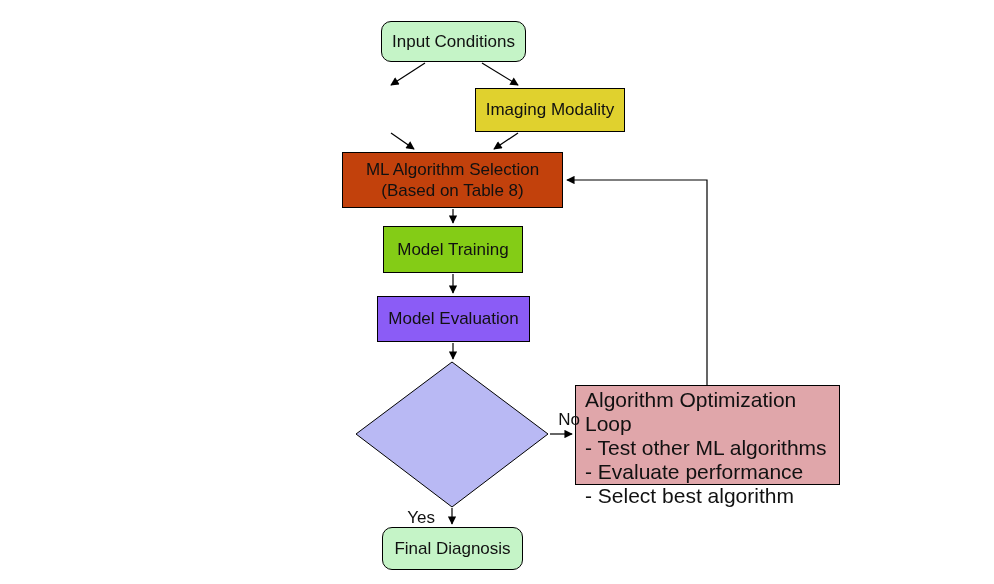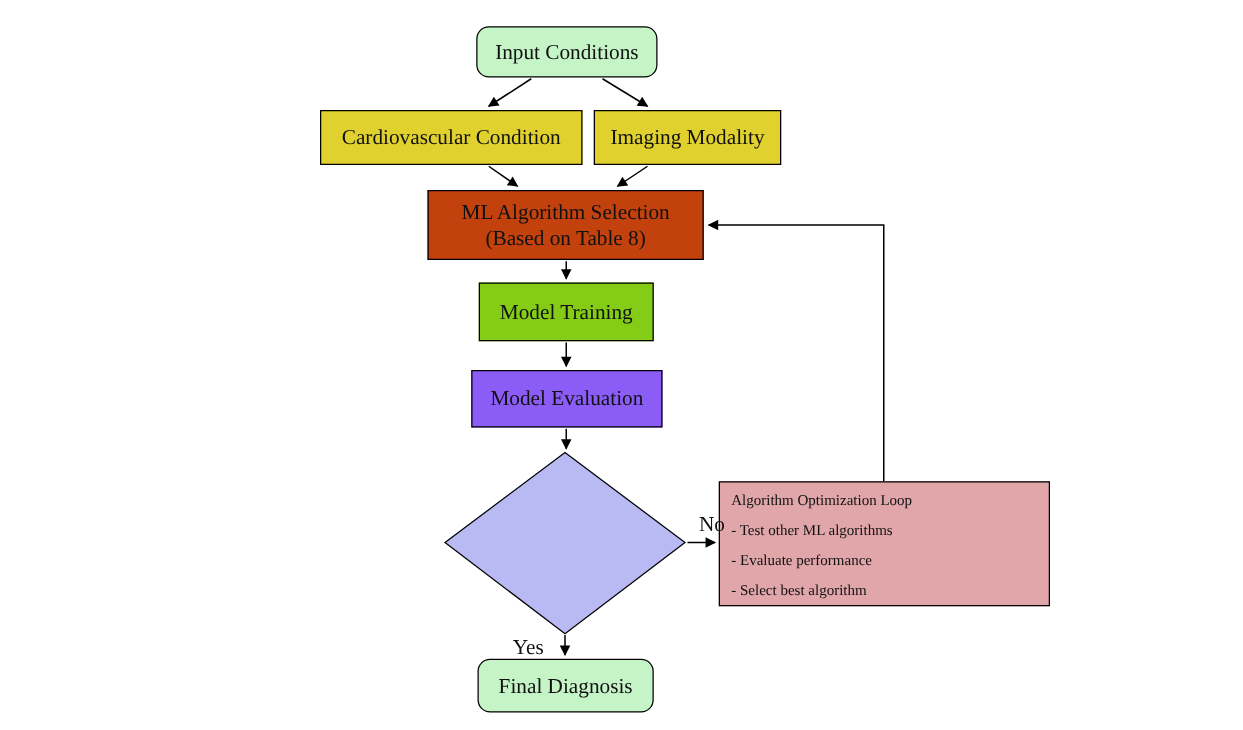--- a/index.html
+++ b/index.html
@@ -1,20 +1,20 @@
 <!DOCTYPE html>
 <html><head>
 <meta charset="utf-8">
 <style>
   html,body { margin:0; padding:0; }
   #canvas {
     position:relative;
     width:994px; height:584px;
     background:#ffffff;
-    font-family:Liberation Serif, serif;
+    font-family:Liberation Sans, sans-serif;
     color:#111111;
     overflow:hidden;
   }
   #edges {
     position:absolute; left:0; top:0; width:994px; height:584px;
     z-index:1;
   }
   .node {
     position:absolute;
     display:flex; align-items:center; justify-content:center;
@@ -29,21 +29,21 @@
   .multiline { flex-direction:column; }
   .n-input   { left:381px; top:21px;  width:145px; height:41px; }
   .n-cardio  { left:256px; top:88px;  width:210px; height:44px; }
   .n-imaging { left:475px; top:88px;  width:150px; height:44px; }
   .n-ml      { left:342px; top:152px; width:221px; height:56px; }
   .n-train   { left:383px; top:226px; width:140px; height:47px; }
   .n-eval    { left:377px; top:296px; width:153px; height:46px; }
   .n-opt     {
     left:575px; top:385px; width:265px; height:100px;
     display:block; text-align:left;
-    font-size:12px; line-height:24px;
+    font-size:21px; line-height:24px;
     padding:2px 0 0 9px;
   }
   .n-final   { left:382px; top:527px; width:141px; height:43px; }
   .n-decision-text {
     position:absolute; left:367px; top:407px; width:170px; height:54px;
     display:flex; flex-direction:column; align-items:center; justify-content:center;
     font-size:17px; line-height:1.3; text-align:center; z-index:3;
   }
   .edge-label {
     position:absolute; z-index:3; font-size:17px; line-height:1;
@@ -72,21 +72,20 @@
     <path d="M453,209 L453,223" stroke="#000" stroke-width="1.2" fill="none" marker-end="url(#arr)"></path>
     <path d="M453,274 L453,293" stroke="#000" stroke-width="1.2" fill="none" marker-end="url(#arr)"></path>
     <path d="M453,343 L453,359" stroke="#000" stroke-width="1.2" fill="none" marker-end="url(#arr)"></path>
     <path d="M550,434 L572,434" stroke="#000" stroke-width="1.2" fill="none" marker-end="url(#arr)"></path>
     <path d="M452,508 L452,524" stroke="#000" stroke-width="1.2" fill="none" marker-end="url(#arr)"></path>
     <path d="M707,385 L707,180 L567,180" stroke="#000" stroke-width="1.2" fill="none" marker-end="url(#arr)"></path>
   </svg>
 
   <div class="node rounded n-input" style="background-color: rgb(197, 244, 199);">Input Conditions</div>
 
-  <div class="node n-cardio" style="background-color: rgb(224, 209, 46);">Cardiovascular Condition</div>
 
   <div class="node n-imaging" style="background-color: rgb(224, 209, 46);">Imaging Modality</div>
 
   <div class="node multiline n-ml" style="background-color: #c2410c;">
     <span>ML Algorithm Selection</span>
     <span>(Based on Table 8)</span>
   </div>
 
   <div class="node n-train" style="background-color: #84cc16;">Model Training</div>
 

